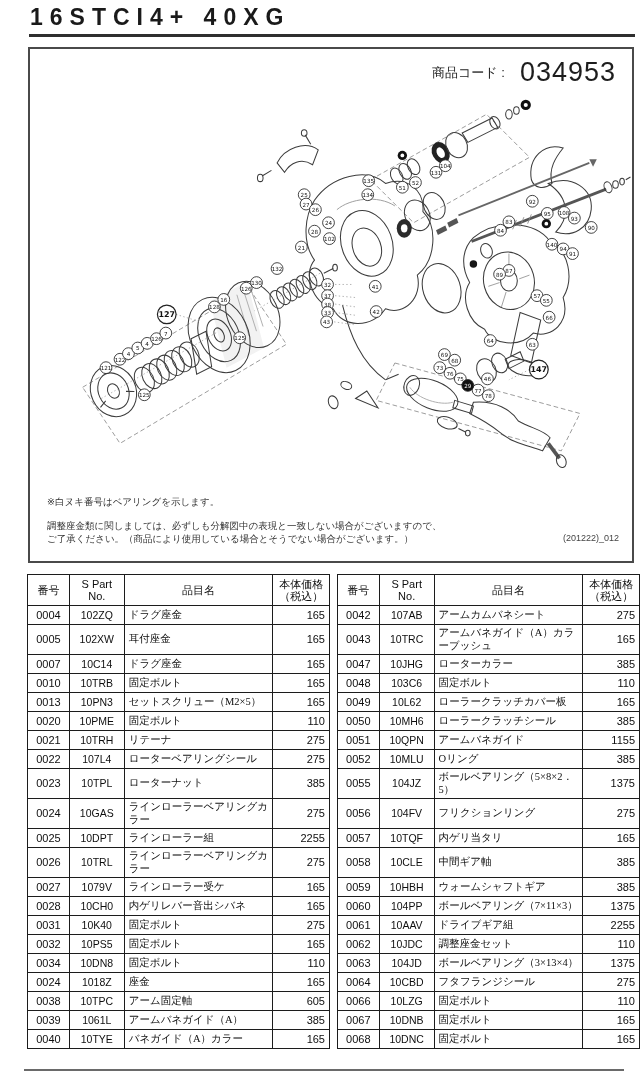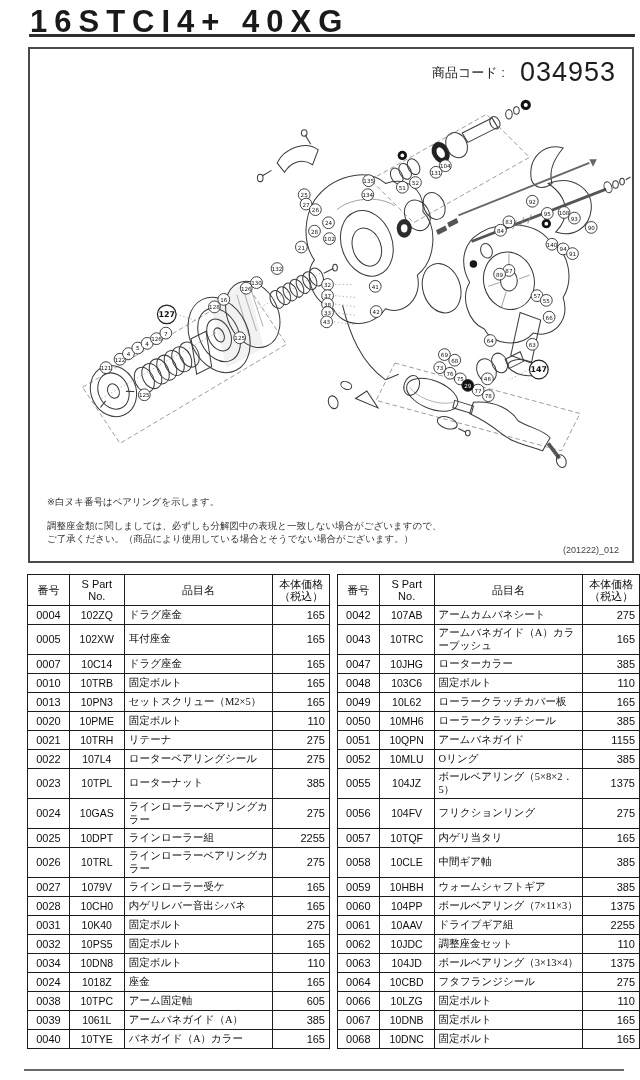--- a/index.html
+++ b/index.html
@@ -1,34 +1,34 @@
 <!DOCTYPE html>
 <html><head>
 <meta charset="utf-8">
 <style>
   html,body{margin:0;padding:0;background:#fff;}
   body{width:640px;height:1080px;position:relative;overflow:hidden;
        font-family:"Liberation Sans","DejaVu Sans",sans-serif;color:#111;}
   .page{position:absolute;inset:0;background:#fff;}
 
   
-  .title{position:absolute;left:30px;top:4px;font-size:31px;font-weight:bold;
+  .title{position:absolute;left:30px;top:4px;font-size:23px;font-weight:bold;
          letter-spacing:7px;color:#1a1a1a;white-space:nowrap;}
   .title-rule{position:absolute;left:29px;top:34px;width:606px;height:3px;background:#2e2e2e;}
 
   
   .dbox{position:absolute;left:28px;top:47px;width:602px;height:512px;
         border:2px solid #4a4a4a;background:#fff;}
   .pcode{position:absolute;right:16px;top:8px;display:flex;align-items:center;gap:15px;}
   .pcode-label{font-size:13px;color:#222;}
   .pcode-num{font-size:27px;color:#1d1d1d;letter-spacing:1px;font-weight:400;}
   .diagram-wrap{position:absolute;left:0px;top:41px;width:600px;height:402px;padding-left:20px;}
   .notes{position:absolute;left:17px;top:446px;font-size:9.5px;color:#333;line-height:13px;}
   .note1{margin-bottom:11px;}
-  .revision{position:absolute;right:13px;top:496px;font-size:9px;color:#444;}
+  .revision{position:absolute;right:13px;top:484px;font-size:9px;color:#444;}
 
   
   .parts{position:absolute;left:27px;top:574px;}
   table.parts-table{border-collapse:collapse;table-layout:fixed;font-size:11px;color:#0e0e0e;}
   .parts-table th,.parts-table td{border:1.2px solid #1c1c1c;padding:2px 4px;
         line-height:12.5px;vertical-align:middle;font-weight:400;overflow:hidden;}
   .parts-table th{text-align:center;white-space:pre-line;height:26px;font-size:11px;}
   .parts-table td{height:14px;}
   .c-no{width:33px;text-align:center;}
   .c-part{width:46px;text-align:center;font-size:10.5px;}

